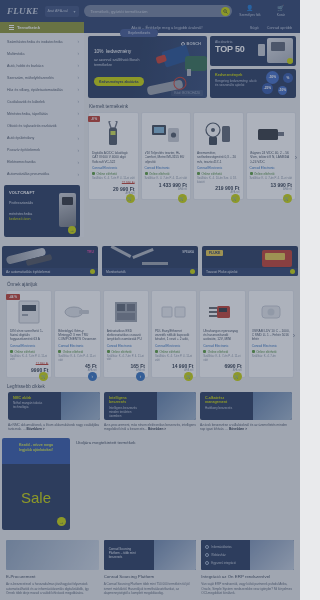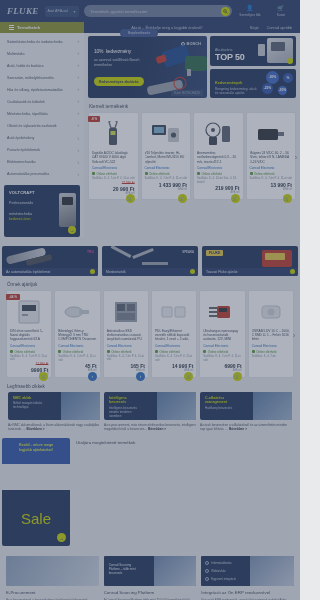--- a/index.html
+++ b/index.html
@@ -126,21 +126,21 @@
   .t-saw { right:0px; top:10px; width:22px; height:15px; background:#2f6b4f; border-radius:3px;}
   .t-saw::after{content:'';position:absolute;left:2px;bottom:-5px;width:4px;height:7px;background:#aeb4bd;}
   .t-grind{ right:24px; bottom:6px; width:36px;height:9px;background:#9aa0ab;border-radius:4px;transform:rotate(-12deg);}
   .t-grind::after{content:'';position:absolute;right:-4px;top:-3px;width:11px;height:11px;border:1.5px solid #c9392b;border-radius:50%;}
   .hero .ref {
     position:absolute; right:4px; bottom:2px; font-size:3.4px; color:#97a4bd;
     background:rgba(255,255,255,.07); padding:1px 3px; border-radius:1px;
   }
 
   .hero-side { width: 86px; display:flex; flex-direction:column; gap:3px; }
-  .hs-card { height: 29.5px; border-radius:2px; position:relative; overflow:hidden; padding:12px 5px; }
+  .hs-card { height: 29.5px; border-radius:2px; position:relative; overflow:hidden; padding:4px 5px; }
   .hs-top { background:#23365c; }
   .hs-top .lbl { font-size:3.4px; color:#b9c3d8; }
   .hs-top .top50 { font-size:9px;font-weight:bold;color:#fff;line-height:10px;letter-spacing:-.2px;}
   .hs-top .mach {
     position:absolute; right:3px; top:2px; width:26px;height:25px;
     background:linear-gradient(150deg,#dfe2e7,#a7adb8); border-radius:2px;
   }
   .hs-top .mach::after{content:'';position:absolute;left:4px;top:4px;width:14px;height:9px;background:#596172;border-radius:1px;}
   .hs-top .cup{position:absolute;right:31px;top:8px;width:7px;height:12px;background:#c3c8d1;border-radius:1px;}
   .hs-top .go{position:absolute;right:3px;bottom:2px;width:6px;height:6px;border-radius:50%;background:#c8d400;}
@@ -214,22 +214,22 @@
   .nimg .npic { position:absolute; right:0; top:0; bottom:0; width:42%;
                 background:linear-gradient(135deg,#5d7da8,#9fb4cc); }
   .ntext { font-size:3.2px; color:#4a5568; line-height:1.45; margin-top:3px; }
   .ntext b { color:#2b3648; }
 
   
   .lower { display:flex; gap:6px; margin-top:6px; padding: 0 2px; }
   .sale-card { width:68px; border-radius:2px; overflow:hidden; }
   .sale-top { background:#2f55a8; height:26px; padding:5px; font-size:3.6px;
               color:#cfe04a; font-weight:bold; line-height:1.4; text-align:center;}
-  .sale-bot { background:#23365c; height:56px; position:relative;
-              display:flex; align-items:center; justify-content:center;margin-top:26px; }
+  .sale-bot { background:#23365c; height:66px; position:relative;
+              display:flex; align-items:center; justify-content:center; }
   .sale-bot .word { font-size:15px; color:#c8d400; font-weight:normal; }
   .sale-bot .go { position:absolute; right:4px; bottom:4px; width:9px;height:9px;
                   border-radius:50%; background:#c8d400;display:flex;align-items:center;justify-content:center;
                   font-size:5px;color:#23365c;}
   .recent-h { font-size:4.4px; color:#3d4a5e; padding-top:2px; }
 
   
   .footer { display:flex; gap:5px; padding: 10px 6px 0 6px; }
   .fcol { flex:1; }
   .fimg { height:30px; border-radius:1px; position:relative; overflow:hidden; }

